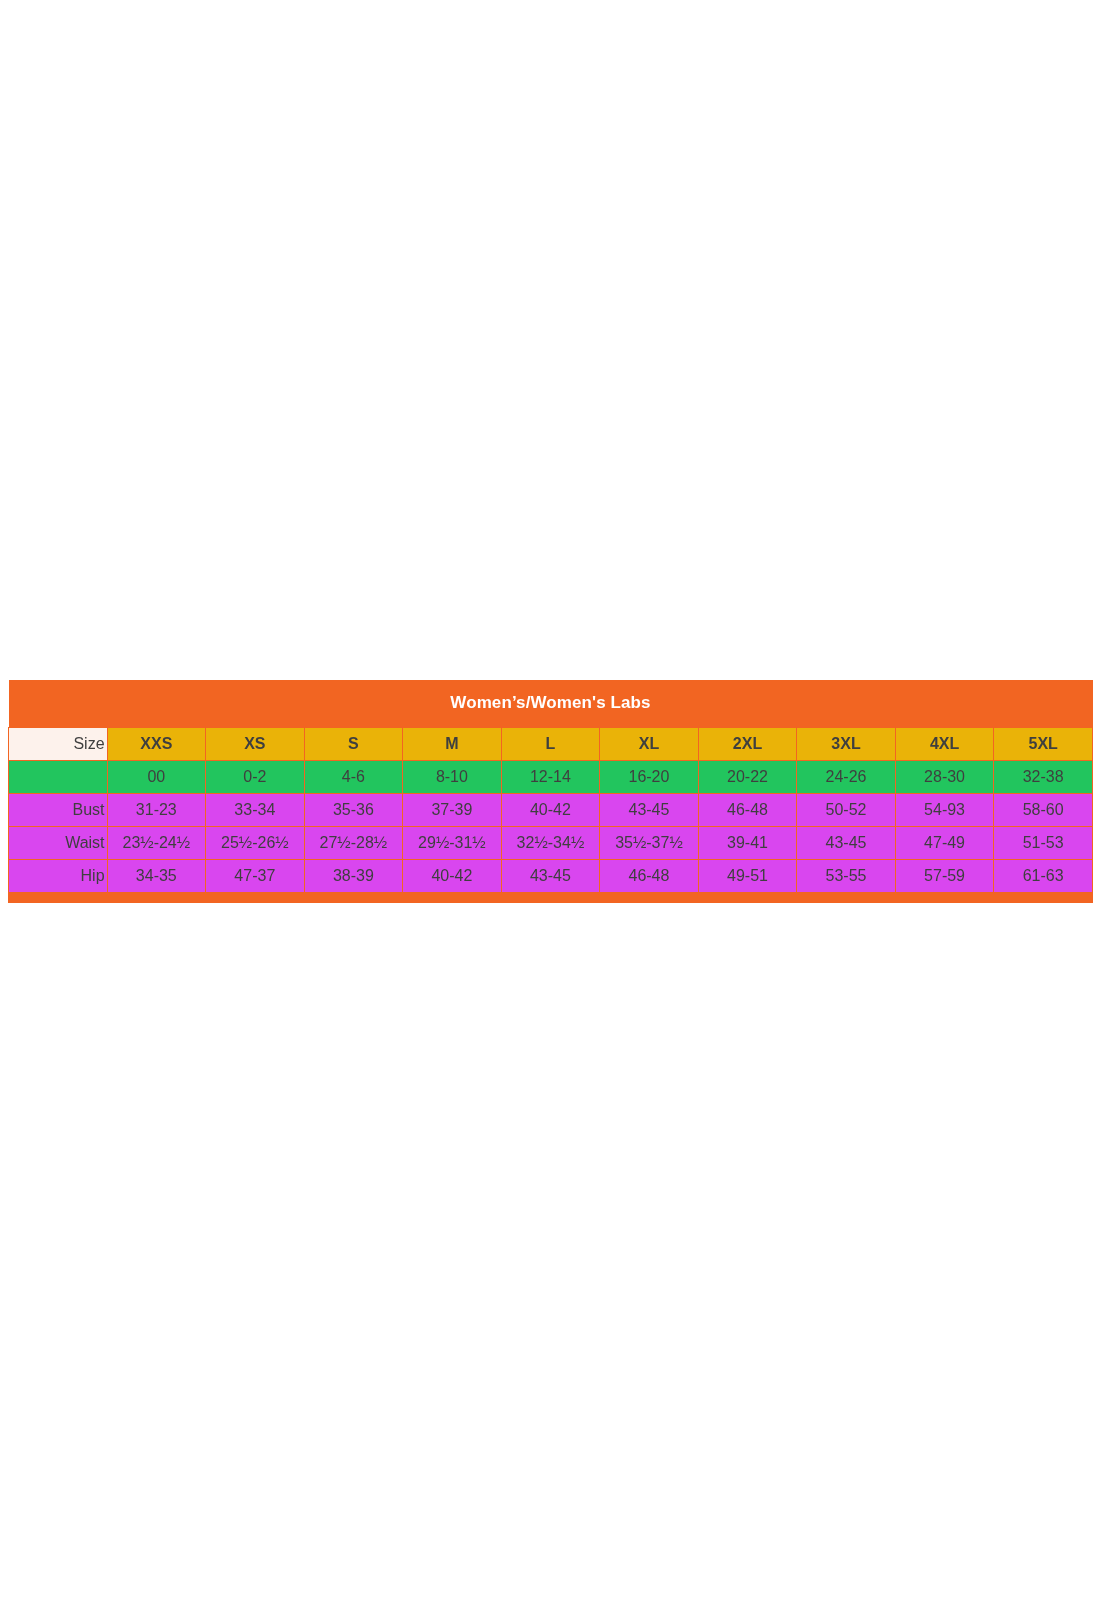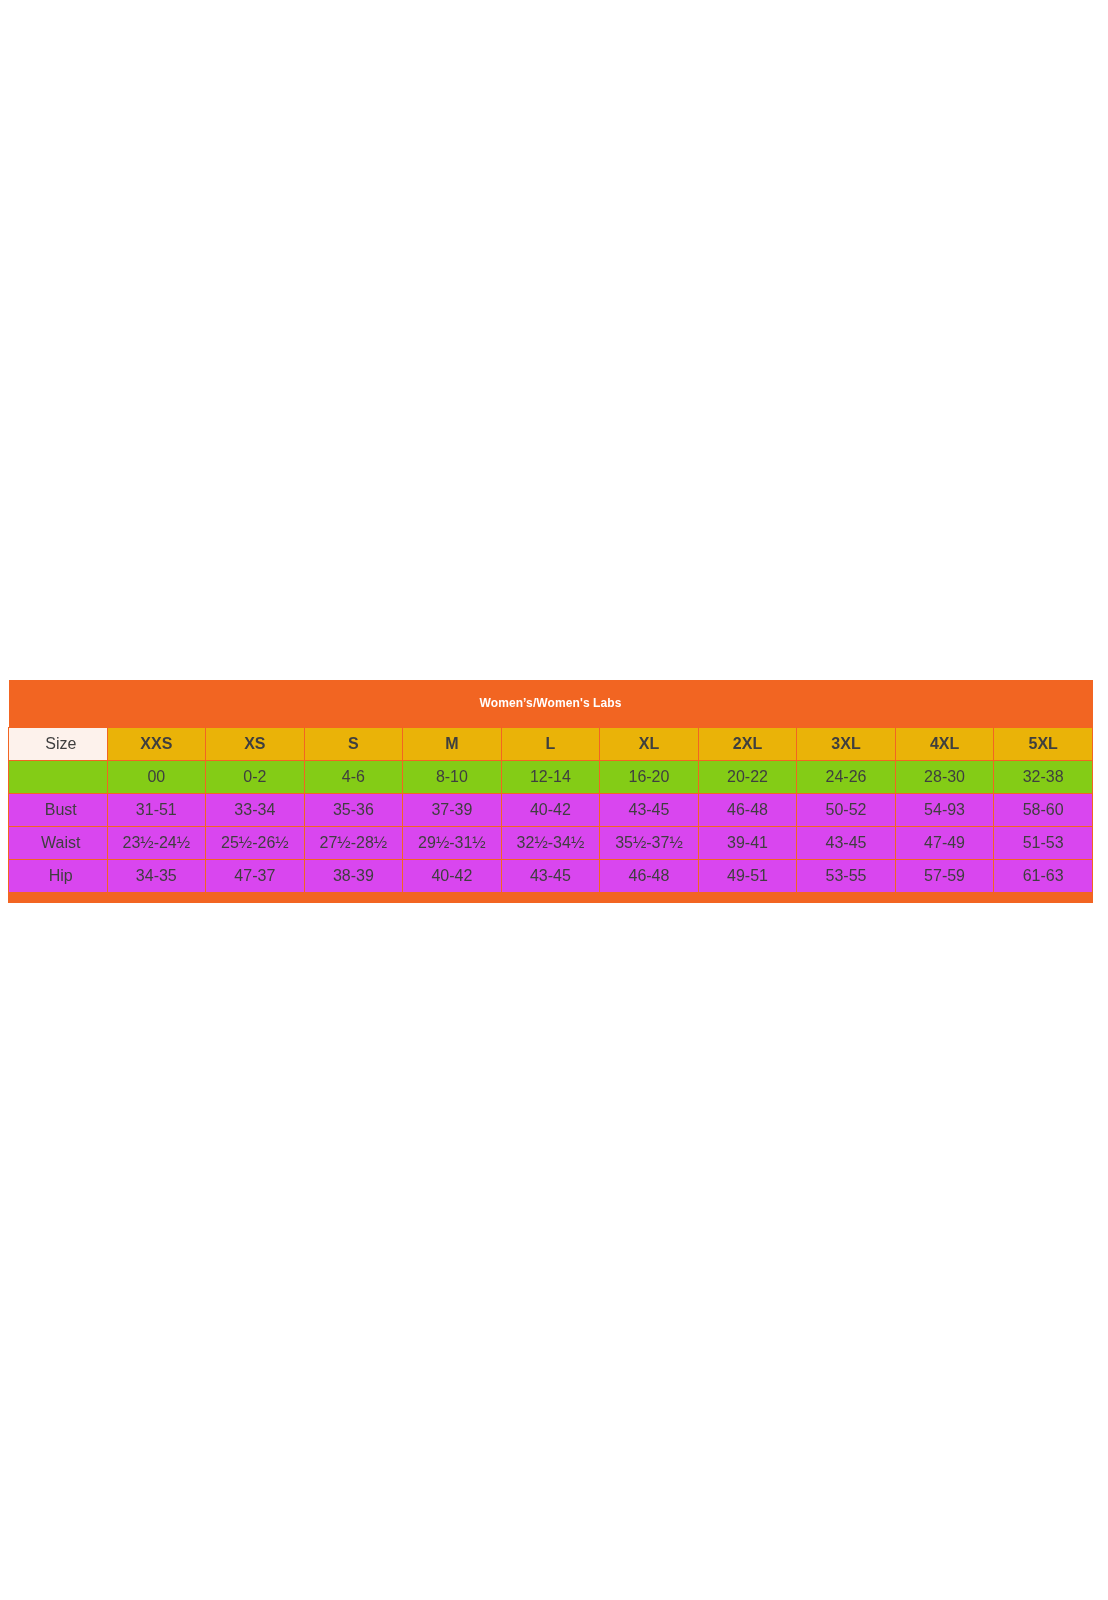--- a/index.html
+++ b/index.html
@@ -23,58 +23,58 @@
 
   table.size-chart {
     border-collapse: collapse;
     width: 100%;
     table-layout: fixed;
   }
 
   table.size-chart tr.title-row td {
     background: #f26522;
     color: #ffffff;
-    font-size: 12px;
+    font-size: 17px;
     font-weight: bold;
     padding: 7px 8px 8px 8px;
     letter-spacing: 0.1px;
     border: none;
   }
 
   table.size-chart td {
     border: 1px solid #f26522;
     height: 32px;
     font-size: 16px;
     color: #3f3f3f;
     text-align: center;
     vertical-align: middle;
     padding: 0 2px;
     white-space: nowrap;
   }
 
   
   table.size-chart td.rowlabel {
-    text-align: center;
+    text-align: right;
     padding-left: 8px;
     background: #fdf2ec;
     width: 100px;
   }
 
   table.size-chart tr.header-row td {
     background: #eab308;
     font-weight: bold;
     color: #3f3f3f;
   }
   table.size-chart tr.header-row td.rowlabel {
     background: #fdf2ec;
     font-weight: normal;
   }
 
   table.size-chart tr.numeric-row td {
-    background: #84cc16;
+    background: #22c55e;
   }
 
   table.size-chart tr.data-row td {
     background: #d946ef;
   }
 
   .bottom-bar {
     height: 10px;
     background: #f26522;
     width: 100%;
@@ -110,21 +110,21 @@
         <td>8-10</td>
         <td>12-14</td>
         <td>16-20</td>
         <td>20-22</td>
         <td>24-26</td>
         <td>28-30</td>
         <td>32-38</td>
       </tr>
       <tr class="data-row">
         <td class="rowlabel">Bust</td>
-        <td>31-51</td>
+        <td>31-23</td>
         <td>33-34</td>
         <td>35-36</td>
         <td>37-39</td>
         <td>40-42</td>
         <td>43-45</td>
         <td>46-48</td>
         <td>50-52</td>
         <td>54-93</td>
         <td>58-60</td>
       </tr>

